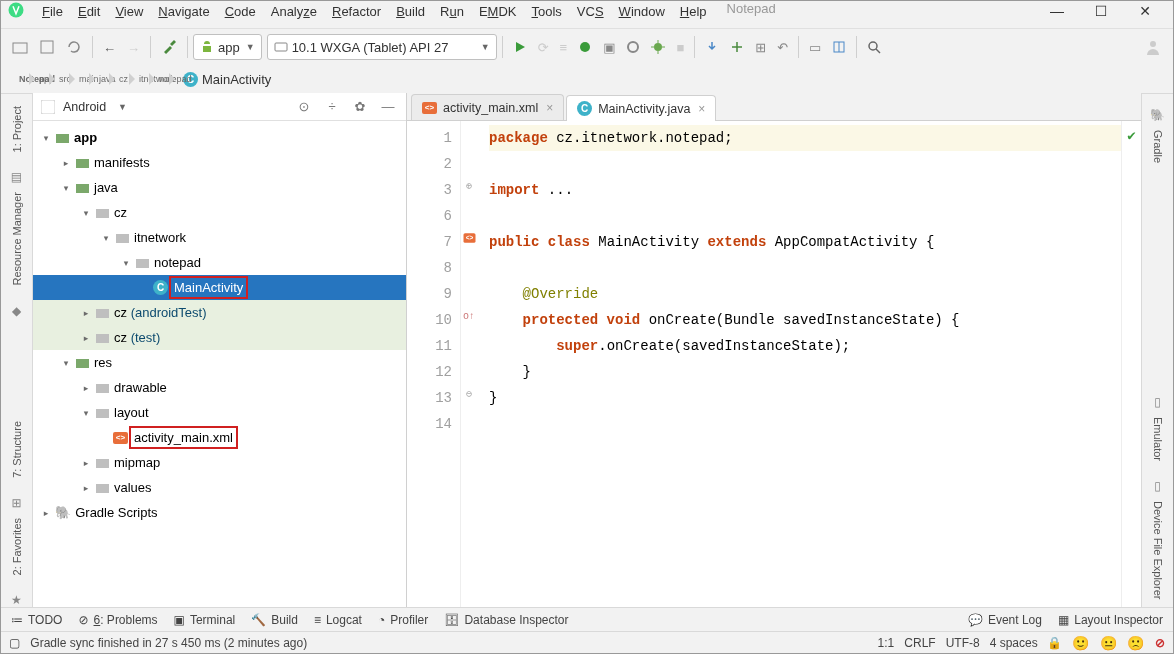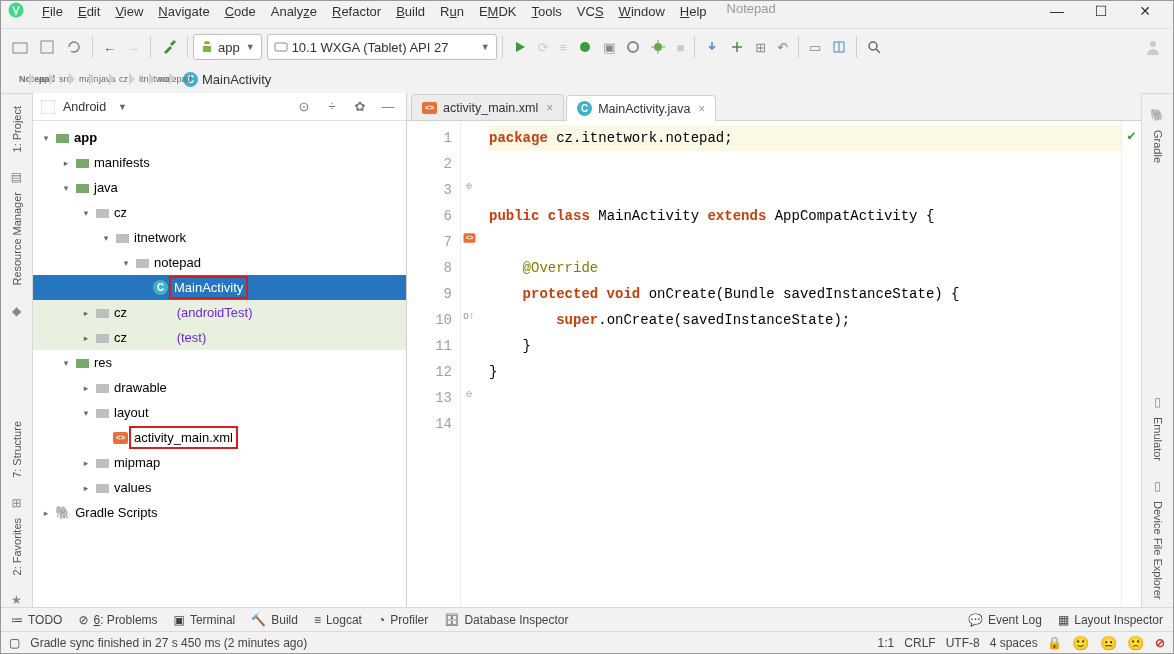--- a/index.html
+++ b/index.html
@@ -148,21 +148,21 @@
   gap: 4px;
   white-space: nowrap;
 }
 .tree-row.selected { background: #2675BF; color: #fff; }
 .tree-row.selected .node-label { color: #fff; }
 .tree-row.highlight-box .node-label {
   outline: 2px solid #d02020;
   outline-offset: 1px;
   padding: 1px 2px;
 }
-.tree-row.muted .muted-text { color: #6d28d9; margin-left: 46px; }
+.tree-row.muted .muted-text { color: #0c4a6e; }
 .tree-row.testbg { background: #e8f0e0; }
 .arrow { width: 10px; font-size: 9px; color: #6b6b6b; text-align: center; }
 .node-label { color: #000; }
 
 
 .editor-panel { flex: 1; display: flex; flex-direction: column; background: #fff; }
 .tabs {
   height: 28px;
   display: flex;
   align-items: flex-end;
@@ -626,20 +626,21 @@
           <div class="mk"></div>
         <div class="mk" style="color:#c77;font-size:10px">o↑</div>
         <div class="mk"></div>
           <div class="mk"></div>
         <div class="mk" style="color:#aaa;font-size:10px">⊖</div>
         <div class="mk"></div>
       </div>
       <div class="code">
         <div class="cl hl"><span class="kw">package</span> <span class="pkg">cz.itnetwork.notepad</span><span class="punc">;</span></div>
         <div class="cl"></div>
+        <div class="cl"><span class="kw">import</span> <span class="punc">...</span></div>
         <div class="cl"></div>
         <div class="cl"><span class="kw">public class</span> <span class="ident">MainActivity</span> <span class="kw">extends</span> <span class="ident">AppCompatActivity</span> <span class="punc">{</span></div>
         <div class="cl"></div>
         <div class="cl">    <span class="ann">@Override</span></div>
         <div class="cl">    <span class="kw">protected void</span> <span class="ident">onCreate</span><span class="punc">(</span><span class="ident">Bundle savedInstanceState</span><span class="punc">) {</span></div>
         <div class="cl">        <span class="kw">super</span><span class="punc">.onCreate(savedInstanceState);</span></div>
         <div class="cl">    <span class="punc">}</span></div>
         <div class="cl"><span class="punc">}</span></div>
       </div>
       <div class="right-strip">

